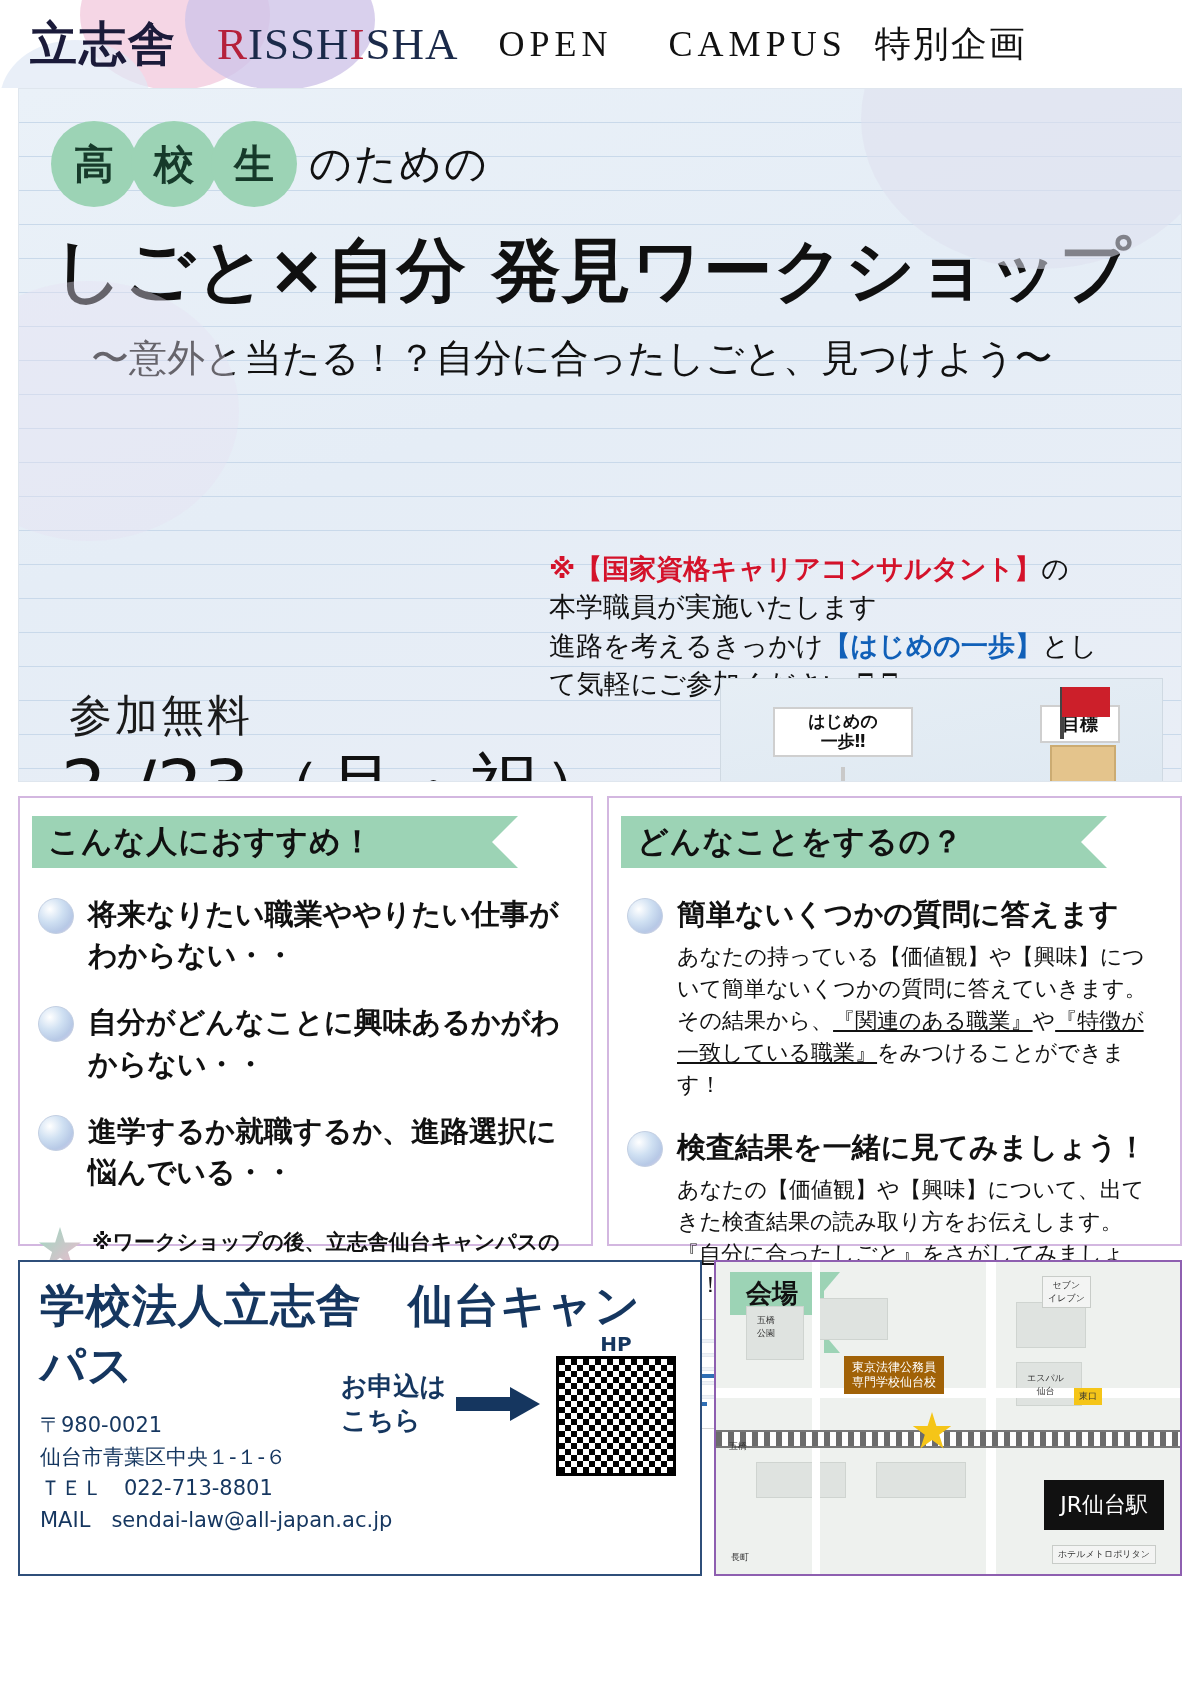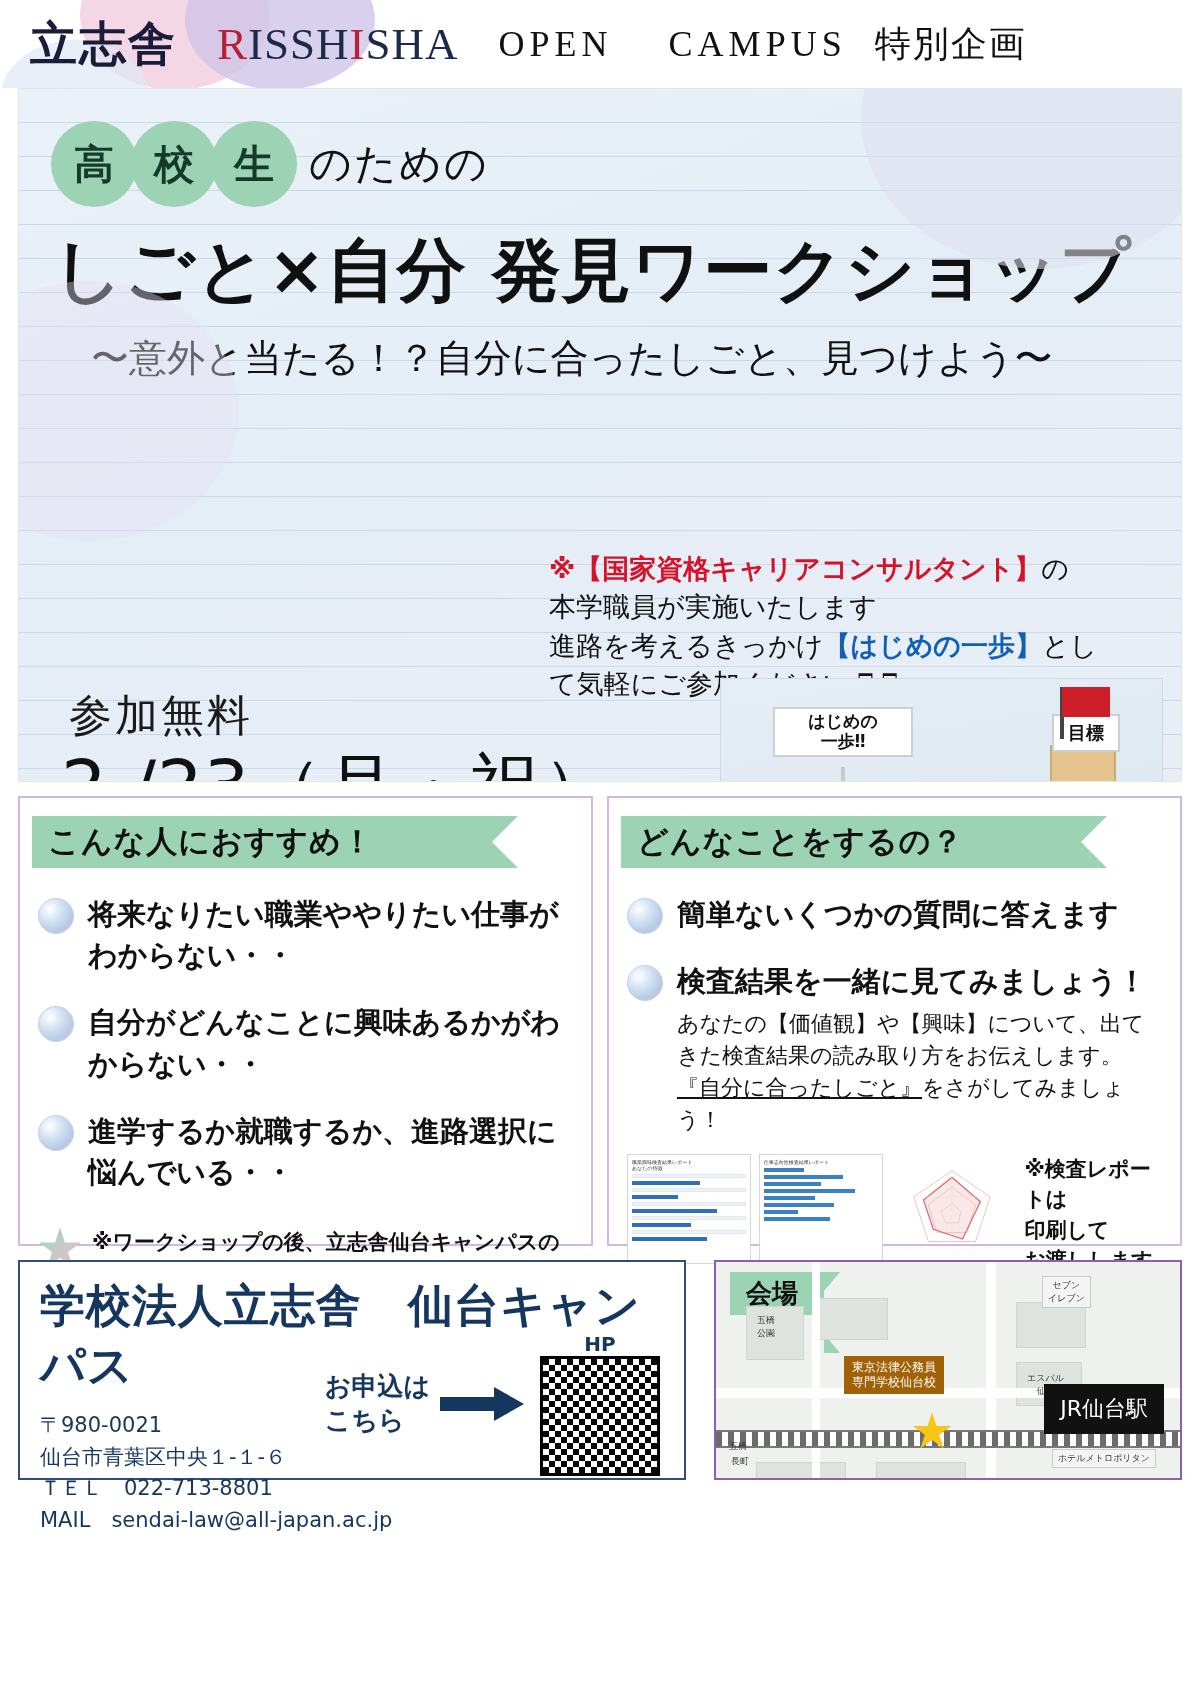--- a/index.html
+++ b/index.html
@@ -131,21 +131,21 @@
     border:1px solid #cfd9e2; overflow:hidden;
   }
   .ph-block{ position:absolute; background:#e4c48c; border:2px solid #cbab72; }
   .ph-sign{
     position:absolute; left:52px; top:28px; width:140px; height:50px; background:#fff;
     border:2px solid #cfcfcf; display:flex; flex-direction:column; align-items:center; justify-content:center;
     font-family:"DejaVu Sans",sans-serif; font-size:17px; color:#111; font-weight:bold; line-height:1.15;
   }
   .ph-signpost{ position:absolute; left:120px; top:88px; width:4px; height:26px; background:#c9c9c9;}
   .ph-goal{
-    position:absolute; right:42px; top:35px; width:68px; height:38px; background:#fff; border:2px solid #cfcfcf;
+    position:absolute; right:42px; top:26px; width:80px; height:38px; background:#fff; border:2px solid #cfcfcf;
     display:flex; align-items:center; justify-content:center;
     font-family:"DejaVu Sans",sans-serif; font-size:18px; font-weight:bold; color:#111;
   }
   .ph-flag{ position:absolute; right:52px; top:8px; width:48px; height:30px; background:#cc1f2a; }
   .ph-flagpole{ position:absolute; right:98px; top:8px; width:4px; height:52px; background:#444; }
 
   
   .panels{
     display:flex; gap:14px; margin:14px 18px 0 18px;
   }
@@ -200,21 +200,21 @@
   .rep-bar{ height:4px; background:#2f6fb5; margin-top:3px; }
   .radar{
     width:150px;height:110px;
   }
   .rep-note{
     font-family:"DejaVu Sans",sans-serif; font-size:21px; font-weight:bold; color:#111; line-height:1.45; margin-left:4px;
   }
 
   
   .footer{
-    display:flex; margin:14px 18px 0 18px; gap:28px; height:220px;
+    display:flex; margin:14px 18px 0 18px; gap:12px; height:316px;
   }
   .foot-left{
     flex:1; border:2px solid #2f4f7a; background:#fff; padding:14px 20px; position:relative;
   }
   .school-name{
     font-family:"DejaVu Sans",sans-serif; font-size:45px; font-weight:bold; color:#15365f; letter-spacing:1px;
   }
   .addr{
     margin-top:14px; font-family:"DejaVu Sans",sans-serif; font-size:21px; color:#15365f; line-height:1.5;
   }
@@ -363,20 +363,23 @@
   </div>
 
   <div class="panel">
     <div class="ribbon">
       <span>どんなことをするの？</span>
     </div>
 
     <div class="bullet-row">
       <div class="bullet-dot"></div>
       <div class="bullet-text">簡単ないくつかの質問に答えます</div>
+    </div>
+    <div class="body-text">
+      <span>あなたの持っている【価値観】や【興味】について簡単ないくつかの質問に答えていきます。その結果から、</span><span class="u">『関連のある職業』</span><span>や</span><span class="u">『特徴が一致している職業』</span><span>をみつけることができます！</span>
     </div>
 
     <div class="bullet-row">
       <div class="bullet-dot"></div>
       <div class="bullet-text">検査結果を一緒に見てみましょう！</div>
     </div>
     <div class="body-text">
       <span>あなたの【価値観】や【興味】について、出てきた検査結果の読み取り方をお伝えします。</span><br>
       <span class="u">『自分に合ったしごと』</span><span>をさがしてみましょう！</span>
     </div>

